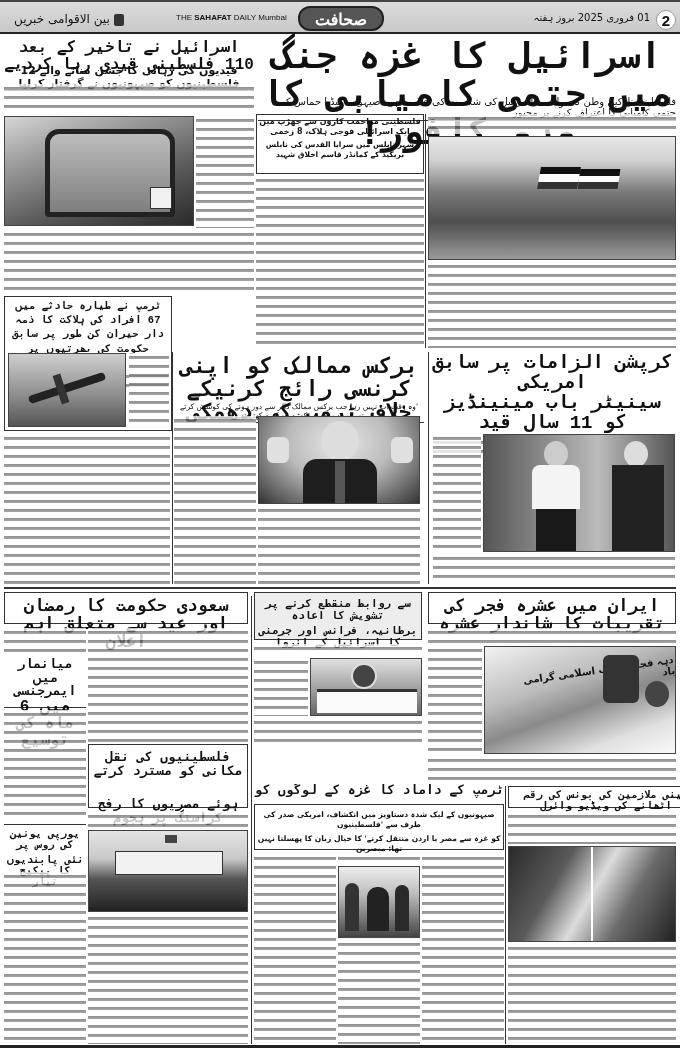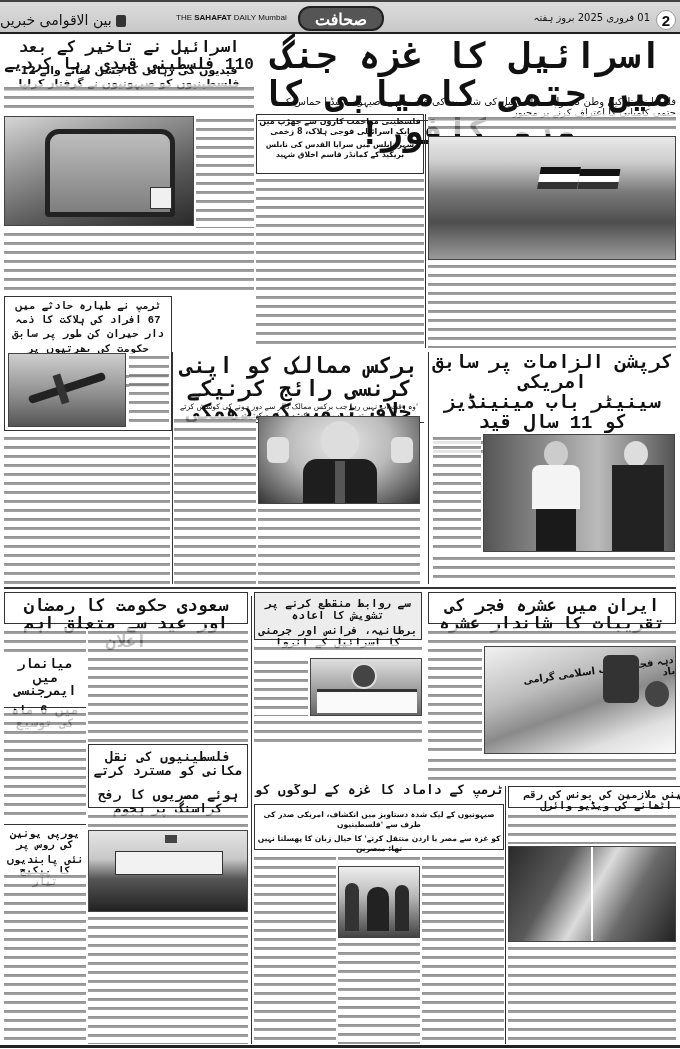--- a/index.html
+++ b/index.html
@@ -6,21 +6,21 @@
 html,body{width:680px;height:1049px;background:#fff;overflow:hidden}
 body{font-family:"DejaVu Sans",sans-serif;color:#111;position:relative}
 .abs{position:absolute}
 .rtl{direction:rtl;text-align:right}
 .mast{left:0;top:0;width:680px;height:34px;border-top:2px solid #444;border-bottom:2px solid #222;background:linear-gradient(#dcdcdc,#c8c8c8)}
 .mast .pg{right:4px;top:8px;width:20px;height:20px;border-radius:50%;background:#fff;border:1px solid #999;font:bold 15px "Liberation Sans",sans-serif;text-align:center;line-height:19px}
 .mast .date{right:30px;top:10px;font-size:10px;direction:rtl}
 .mast .logo{left:298px;top:4px;width:86px;height:25px;background:#555;border-radius:12px;color:#fff;font:bold 16px "DejaVu Serif",serif;text-align:center;line-height:24px;border:2px solid #222}
 .mast .eng{left:176px;top:11px;font:8px "Liberation Sans",sans-serif}
 .mast .eng b{font-weight:bold}
-.mast .sec{left:0;top:10px;font-size:14px;direction:rtl}
+.mast .sec{left:14px;top:10px;font-size:12px;direction:rtl}
 .mast .sec i{display:inline-block;width:10px;height:12px;background:#333;margin-left:4px;vertical-align:middle;border-radius:2px}
 h1,h2,h3,h4{font-weight:bold;direction:rtl;text-align:center;line-height:1.05;font-family:Liberation Mono, monospace}
 .bigH{font-size:36px;letter-spacing:-1px}
 .sub{font-size:11px;border-bottom:1px solid #333;padding-bottom:2px}
 .lines{background:repeating-linear-gradient(to bottom,#fff 0,#fff 3px,#6a6a6a 3px,#888 6px,#fff 6px,#fff 9px);opacity:.75}
 .photo{background:#888;overflow:hidden;border:1px solid #444}
 .box{border:1.5px solid #333}
 .rule-v{width:1px;background:#333}
 </style>
 </head>
@@ -101,21 +101,21 @@
 <div class="abs" style="left:4px;top:587px;width:672px;height:2px;background:#333"></div>
 
 <div class="abs box" style="left:4px;top:592px;width:244px;height:32px">
   <h2 style="font-size:17px;padding-top:5px">سعودی حکومت کا رمضان اور عید سے متعلق اہم اعلان</h2>
 </div>
 <div class="abs lines" style="left:88px;top:628px;width:160px;height:116px"></div>
 
 <div class="abs" style="left:4px;top:628px;width:82px;height:80px;border-bottom:1px solid #333">
   <div class="lines" style="height:26px"></div>
   <h3 style="font-size:13px;margin-top:4px">میانمار میں ایمرجنسی</h3>
-  <h3 style="font-size:12px;margin-top:6px">میں 6 ماہ کی توسیع</h3>
+  <h3 style="font-size:16px;">میں 6 ماہ کی توسیع</h3>
 </div>
 <div class="abs lines" style="left:4px;top:710px;width:82px;height:110px"></div>
 
 <div class="abs" style="left:4px;top:824px;width:82px;height:44px;border-top:1px solid #333">
   <h3 style="font-size:10.5px;margin-top:4px">یورپی یونین کی روس پر</h3>
   <h3 style="font-size:10.5px;margin-top:4px">نئی پابندیوں کا پیکیج تیار</h3>
 </div>
 <div class="abs lines" style="left:4px;top:872px;width:82px;height:172px"></div>
 
 <div class="abs box" style="left:254px;top:592px;width:168px;height:48px;background:#ededed">
@@ -137,21 +137,21 @@
 <div class="abs lines" style="left:428px;top:646px;width:54px;height:108px"></div>
 <div class="abs photo" style="left:484px;top:646px;width:192px;height:108px;background:linear-gradient(160deg,#f2f2f2 0%,#bdbdbd 35%,#8a8a8a 55%,#e0e0e0 80%,#fafafa 100%)">
   <div class="abs" style="left:30px;top:18px;font-size:10px;font-weight:bold;direction:rtl;transform:rotate(-8deg)">دہہ فجر انقلاب اسلامی گرامی باد</div>
   <div class="abs" style="left:118px;top:8px;width:36px;height:48px;background:#333;border-radius:6px"></div>
   <div class="abs" style="left:160px;top:34px;width:24px;height:26px;background:#444;border-radius:50%"></div>
 </div>
 <div class="abs lines" style="left:428px;top:756px;width:248px;height:26px"></div>
 
 <div class="abs box" style="left:88px;top:744px;width:160px;height:64px">
   <h3 style="font-size:13px;padding-top:6px">فلسطینیوں کی نقل مکانی کو مسترد کرتے</h3>
-  <h3 style="font-size:13px;margin-top:11px">ہوئے مصریوں کا رفح کراسنگ پر ہجوم</h3>
+  <h3 style="font-size:13px;margin-top:20px">ہوئے مصریوں کا رفح کراسنگ پر ہجوم</h3>
 </div>
 <div class="abs lines" style="left:88px;top:812px;width:160px;height:16px"></div>
 <div class="abs photo" style="left:88px;top:830px;width:160px;height:82px;background:linear-gradient(180deg,#e4e4e4 0%,#c8c8c8 35%,#555 60%,#222 100%)">
   <div class="abs" style="left:26px;top:20px;width:108px;height:24px;background:#f2f2f2;border:1px solid #333"></div>
   <div class="abs" style="left:76px;top:4px;width:12px;height:8px;background:#444"></div>
 </div>
 <div class="abs lines" style="left:88px;top:914px;width:160px;height:130px"></div>
 
 <h2 class="abs" style="left:254px;top:784px;width:250px;font-size:13px;white-space:nowrap;overflow:hidden">ٹرمپ کے داماد کا غزہ کے لوگوں کو مصر اور اردن منتقل کرنیکا عندیہ</h2>
 <div class="abs box" style="left:254px;top:804px;width:250px;height:46px">

